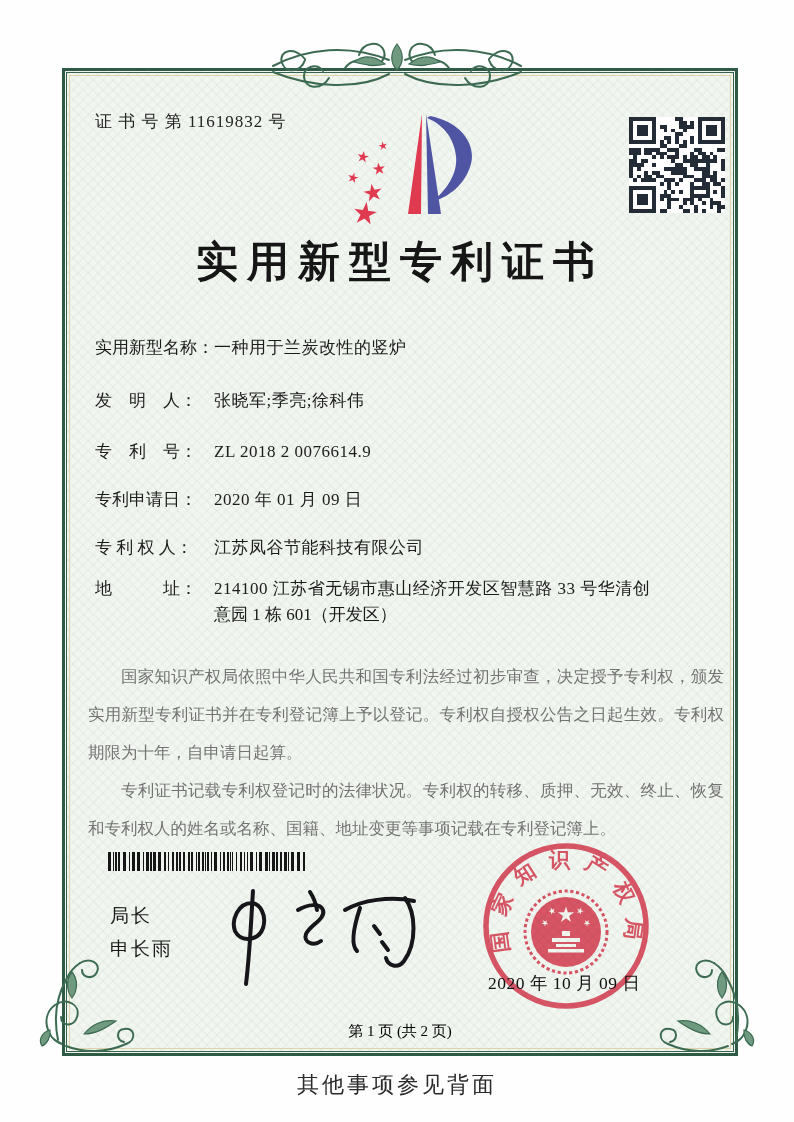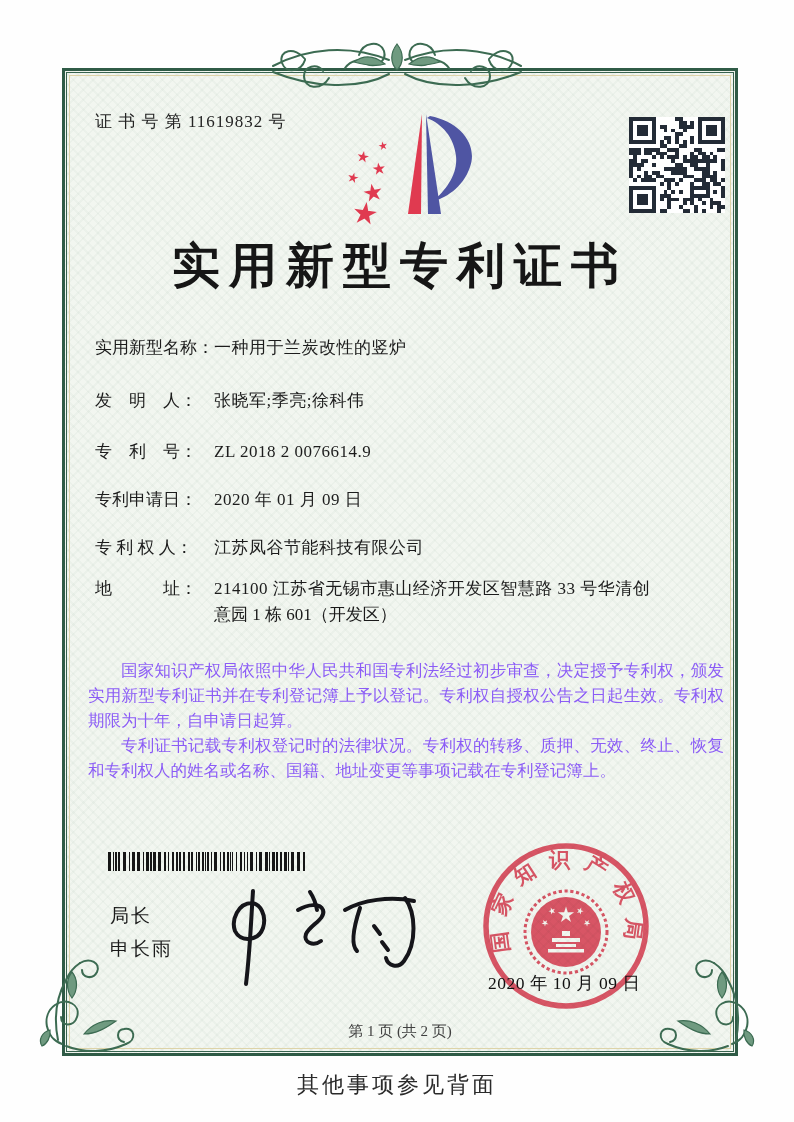--- a/index.html
+++ b/index.html
@@ -15,43 +15,43 @@
              repeating-linear-gradient(45deg, rgba(110,150,125,.05) 0 2px, transparent 2px 7px),
              repeating-linear-gradient(-45deg, rgba(110,150,125,.05) 0 2px, transparent 2px 7px);
   }
   .frame-inner  { position:absolute; inset:1px; border:1px solid #37634e; pointer-events:none; }
   .frame-inner2 { position:absolute; inset:4px; border:1px solid #ddd3a8; pointer-events:none; }
 
   .abs { position:absolute; }
   .cert-number { left:95px; top:110px; font-size:17px; letter-spacing:1px; color:#242424; }
 
   .title { left:62px; top:234px; width:676px; text-align:center;
-           font-size:48px; font-weight:700; letter-spacing:9px; color:#161616; }
+           font-size:42px; font-weight:700; letter-spacing:9px; color:#161616; }
 
   .row { position:absolute; left:95px; white-space:nowrap; font-size:17px; color:#1c1c1c; }
   .row .lbl { display:inline-block; min-width:119px; }
   .row .val { letter-spacing:.5px; }
   .addr-line2 { position:absolute; left:214px; top:603px; font-size:17px; }
   .pair2 { position:absolute; left:373px; top:0; white-space:nowrap; }
   .pair2 .lbl { min-width:0; margin-right:4px; }
 
-  .paras { left:88px; top:658px; width:636px; font-size:16.5px; line-height:25px;
-           text-align:justify; color:#8b5cf6; }
+  .paras { left:88px; top:658px; width:636px; font-size:16.5px; line-height:38px;
+           text-align:justify; color:#737373; }
   .paras p { text-indent:2em; }
 
   .barcode-wrap { left:108px; top:852px; }
   .bureau-title { left:110px; top:903px; font-size:19px; letter-spacing:2px; }
   .bureau-name  { left:110px; top:936px; font-size:19px; letter-spacing:2px; }
 
   .sig-wrap { left:195px; top:876px; }
   .seal-wrap { left:480px; top:840px; mix-blend-mode:multiply; opacity:.92; }
   .seal-date { left:488px; top:971px; width:170px; font-size:17.5px; color:#111;
                letter-spacing:.5px; z-index:5; }
 
-  .page-info { left:62px; top:1022px; width:676px; text-align:center; font-size:15px; color:#404040; }
+  .page-info { left:62px; top:1022px; width:676px; text-align:center; font-size:15px; color:#000000; }
   .back-note { left:0; top:1070px; width:794px; text-align:center; font-size:22px;
                letter-spacing:3px; color:#2a2a2a; }
 
   .orn { color:#3c6b52; }
   svg { display:block; }
   .qr { image-rendering:pixelated; }
 </style>
 </head>
 <body>
 

